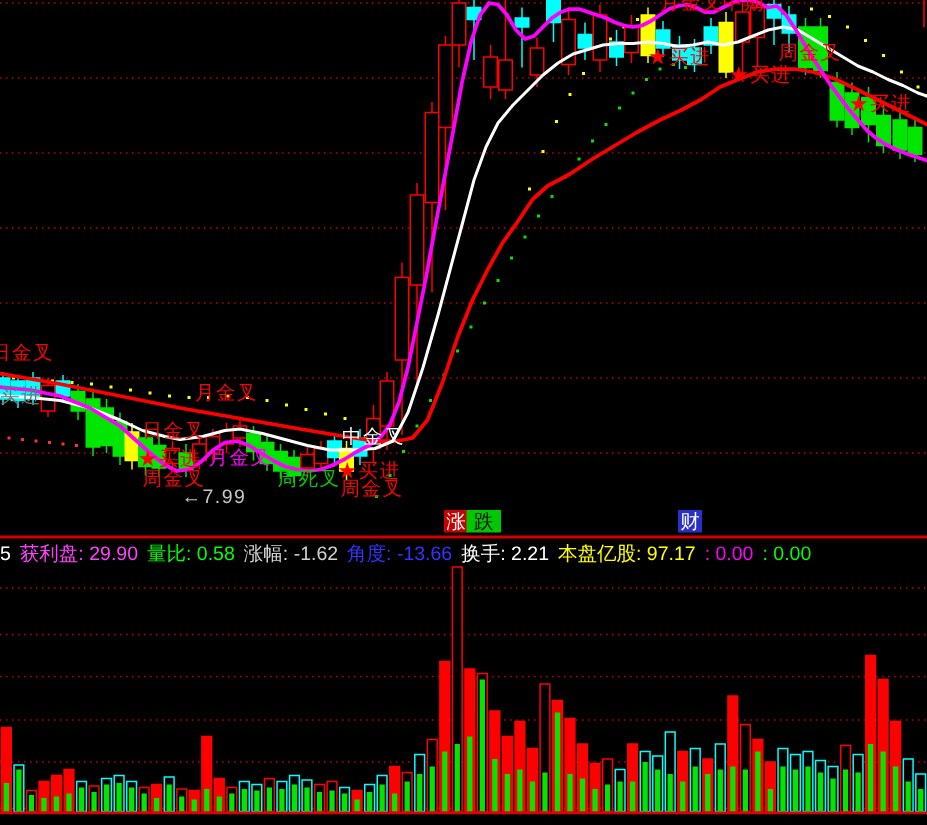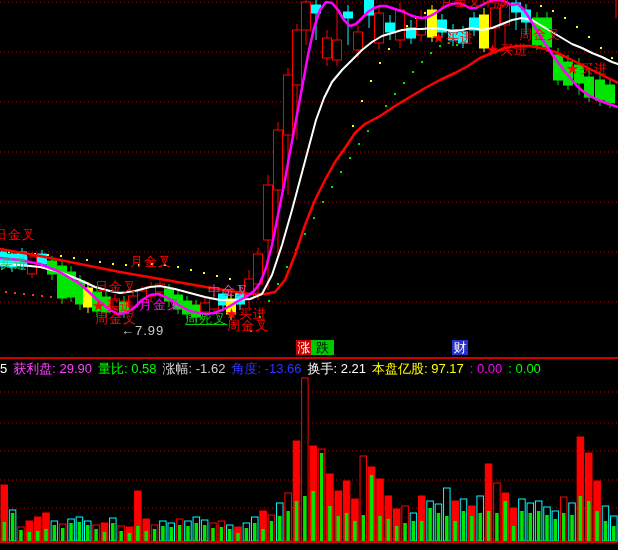--- a/index.html
+++ b/index.html
@@ -386,28 +386,28 @@
         <rect x="602.1999999999999" y="506" width="6.5" height="35" fill="#000" stroke="#00ffff"></rect>
         <rect x="603.6999999999999" y="521" width="3.5" height="20" fill="#00e600"></rect>
         <rect x="610.55" y="516" width="6.5" height="25" fill="#000" stroke="#00ffff"></rect>
         <rect x="612.05" y="526" width="3.5" height="15" fill="#00e600"></rect>
         <line x1="0" y1="542" x2="618" y2="542" stroke="#e00000" stroke-width="2"></line>
       </g>
     </svg>
 
   <div id="annotations">
       <div class="ann" style="left: -6px; top: 228px; color: rgb(255, 0, 0);">日金叉</div>
-      <div class="ann" style="left: 0px; top: 257px; color: #22c55e; font-family: Liberation Serif, serif;">买进</div>
+      <div class="ann" style="left: 0px; top: 257px; color: #737373; font-family: Liberation Serif, serif;">买进</div>
       <div class="ann" style="left: 130px; top: 255px; color: rgb(255, 0, 0);">月金叉</div>
       <div class="ann" style="left: 95px; top: 280px; color: rgb(255, 0, 0);">日金叉</div>
       <div class="ann" style="left: 92px; top: 299px; color: rgb(255, 0, 0);">★买进</div>
       <div class="ann" style="left: 95px; top: 312px; color: rgb(255, 0, 0);">周金叉</div>
       <div class="ann" style="left: 139px; top: 298px; color: rgb(255, 0, 255);">月金叉</div>
-      <div class="ann" style="left: 185px; top: 312px; color: rgb(0, 204, 0); text-decoration: underline;">周死叉</div>
-      <div class="ann" style="left: 208px; top: 284px; color: #ec4899;">中金叉</div>
+      <div class="ann" style="left: 185px; top: 312px; color: rgb(0, 204, 0);">周死叉</div>
+      <div class="ann" style="left: 228px; top: 284px; color: #ffffff;">中金叉</div>
       <div class="ann" style="left: 225px; top: 307px; color: rgb(255, 0, 0);">★买进</div>
       <div class="ann" style="left: 227px; top: 319px; color: rgb(255, 0, 0);">周金叉</div>
       <div class="ann" style="left: 121px; top: 324px; color: rgb(200, 200, 200);">←7.99</div>
       <div class="ann" style="left: 440px; top: -5px; color: rgb(255, 0, 0);">月金叉中期</div>
       <div class="ann" style="left: 432px; top: 31px; color: rgb(255, 0, 0);">★买进</div>
       <div class="ann" style="left: 519px; top: 28px; color: rgb(255, 0, 0);">周金叉</div>
       <div class="ann" style="left: 486px; top: 43px; color: rgb(255, 0, 0);">★买进</div>
       <div class="ann" style="left: 566px; top: 62px; color: rgb(255, 0, 0);">★买进</div>
     </div>
 

